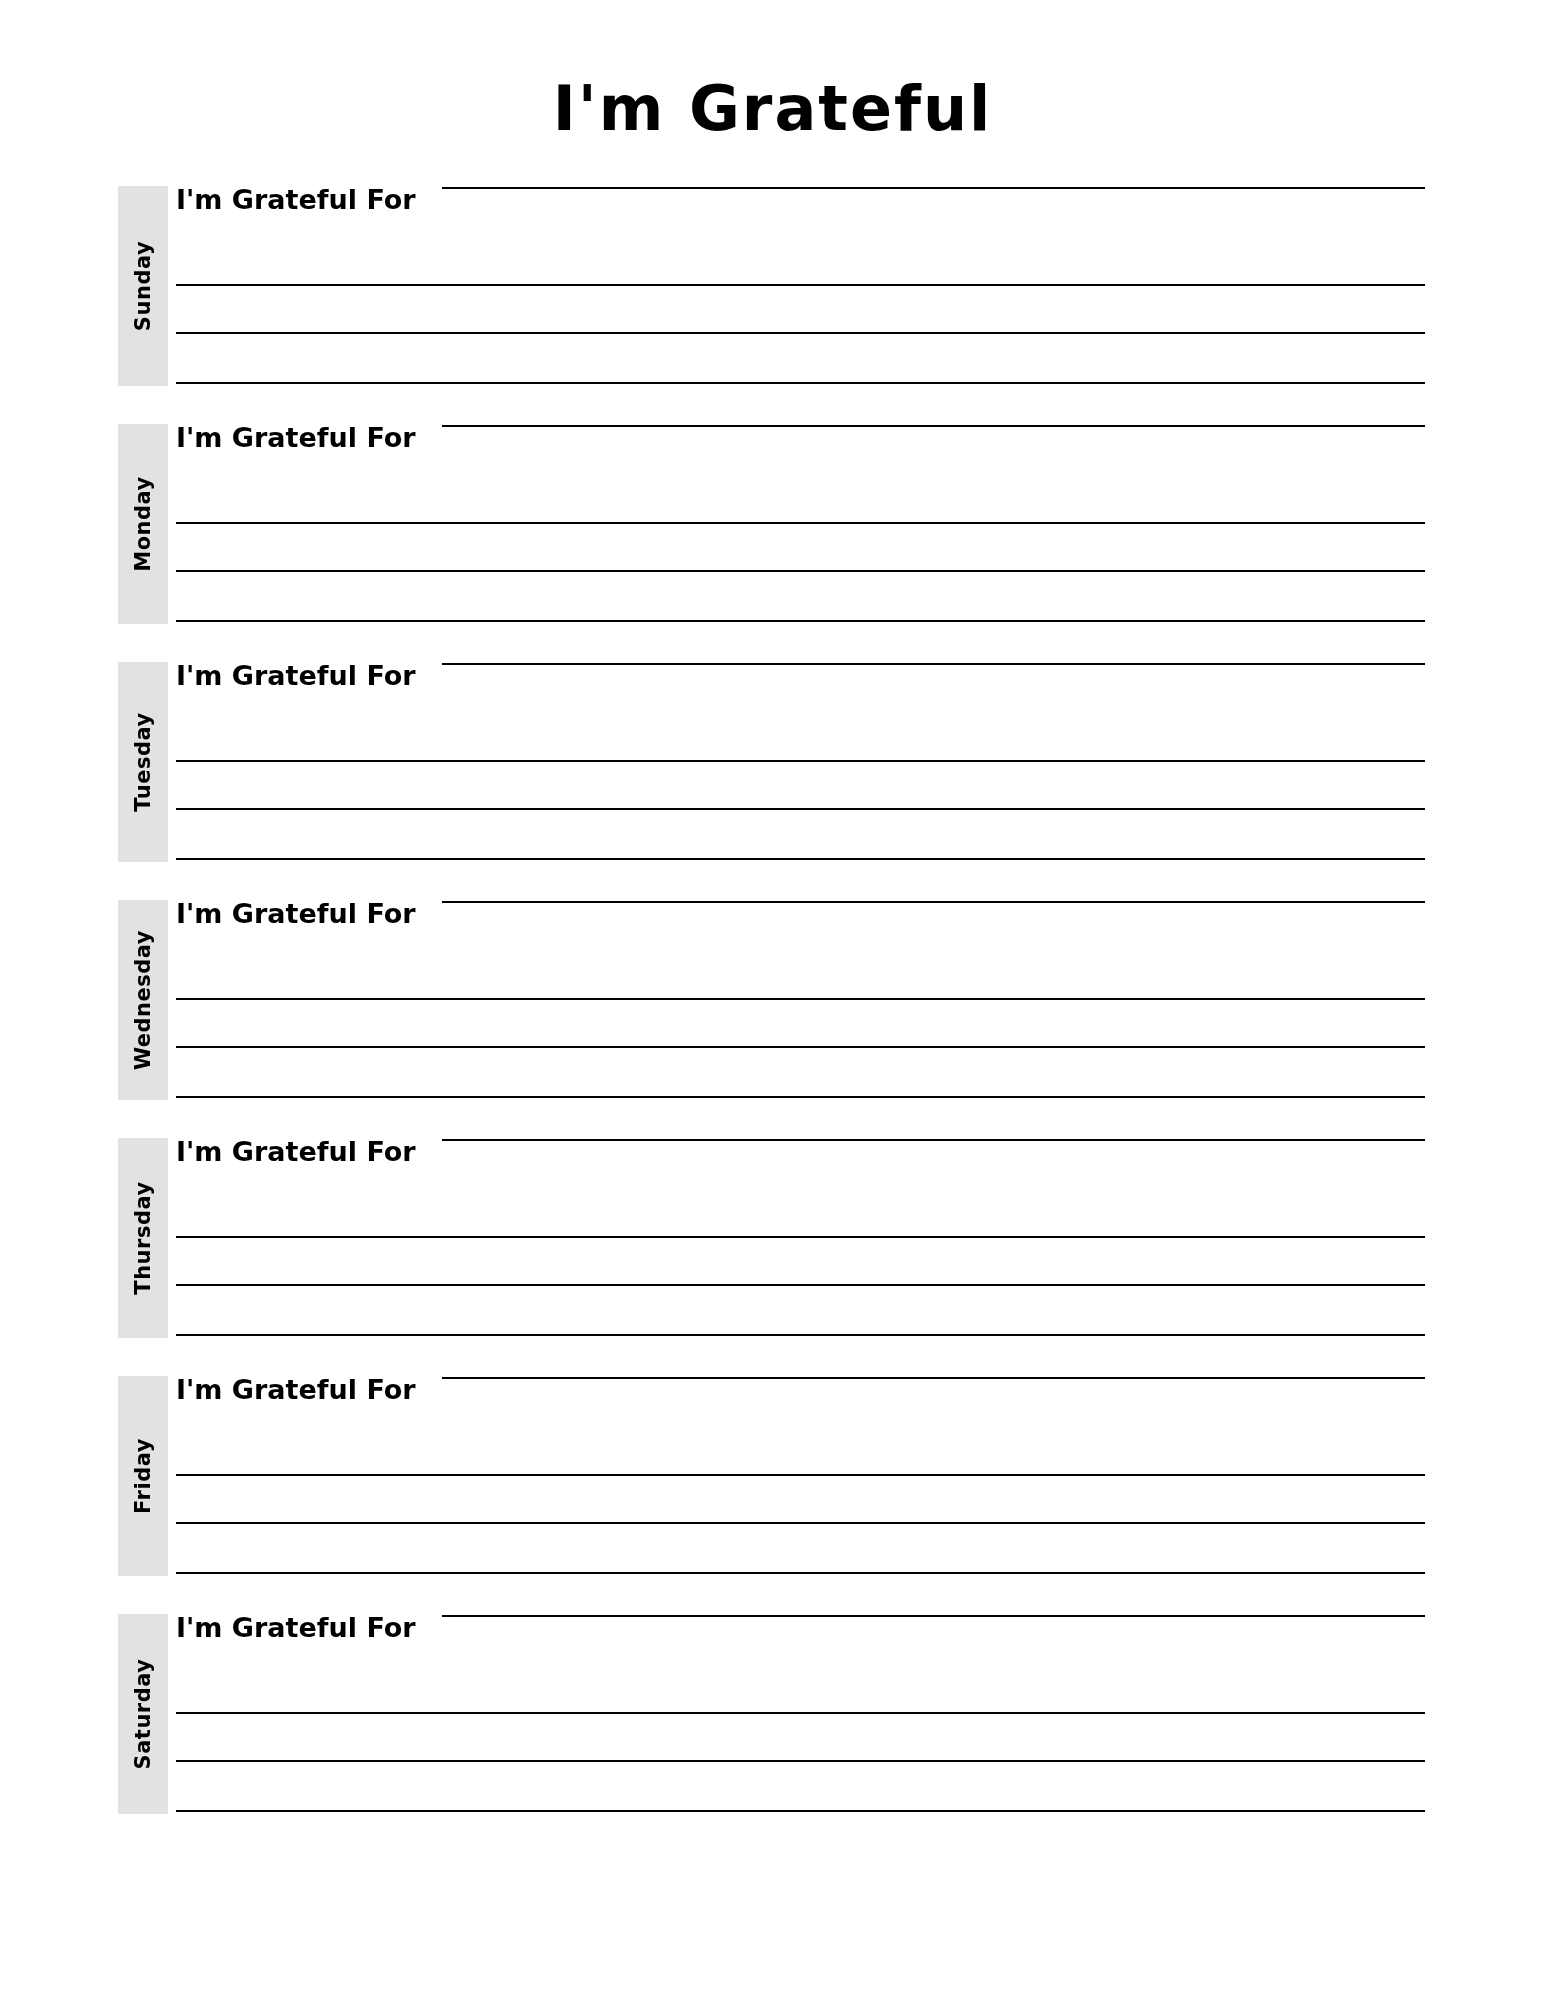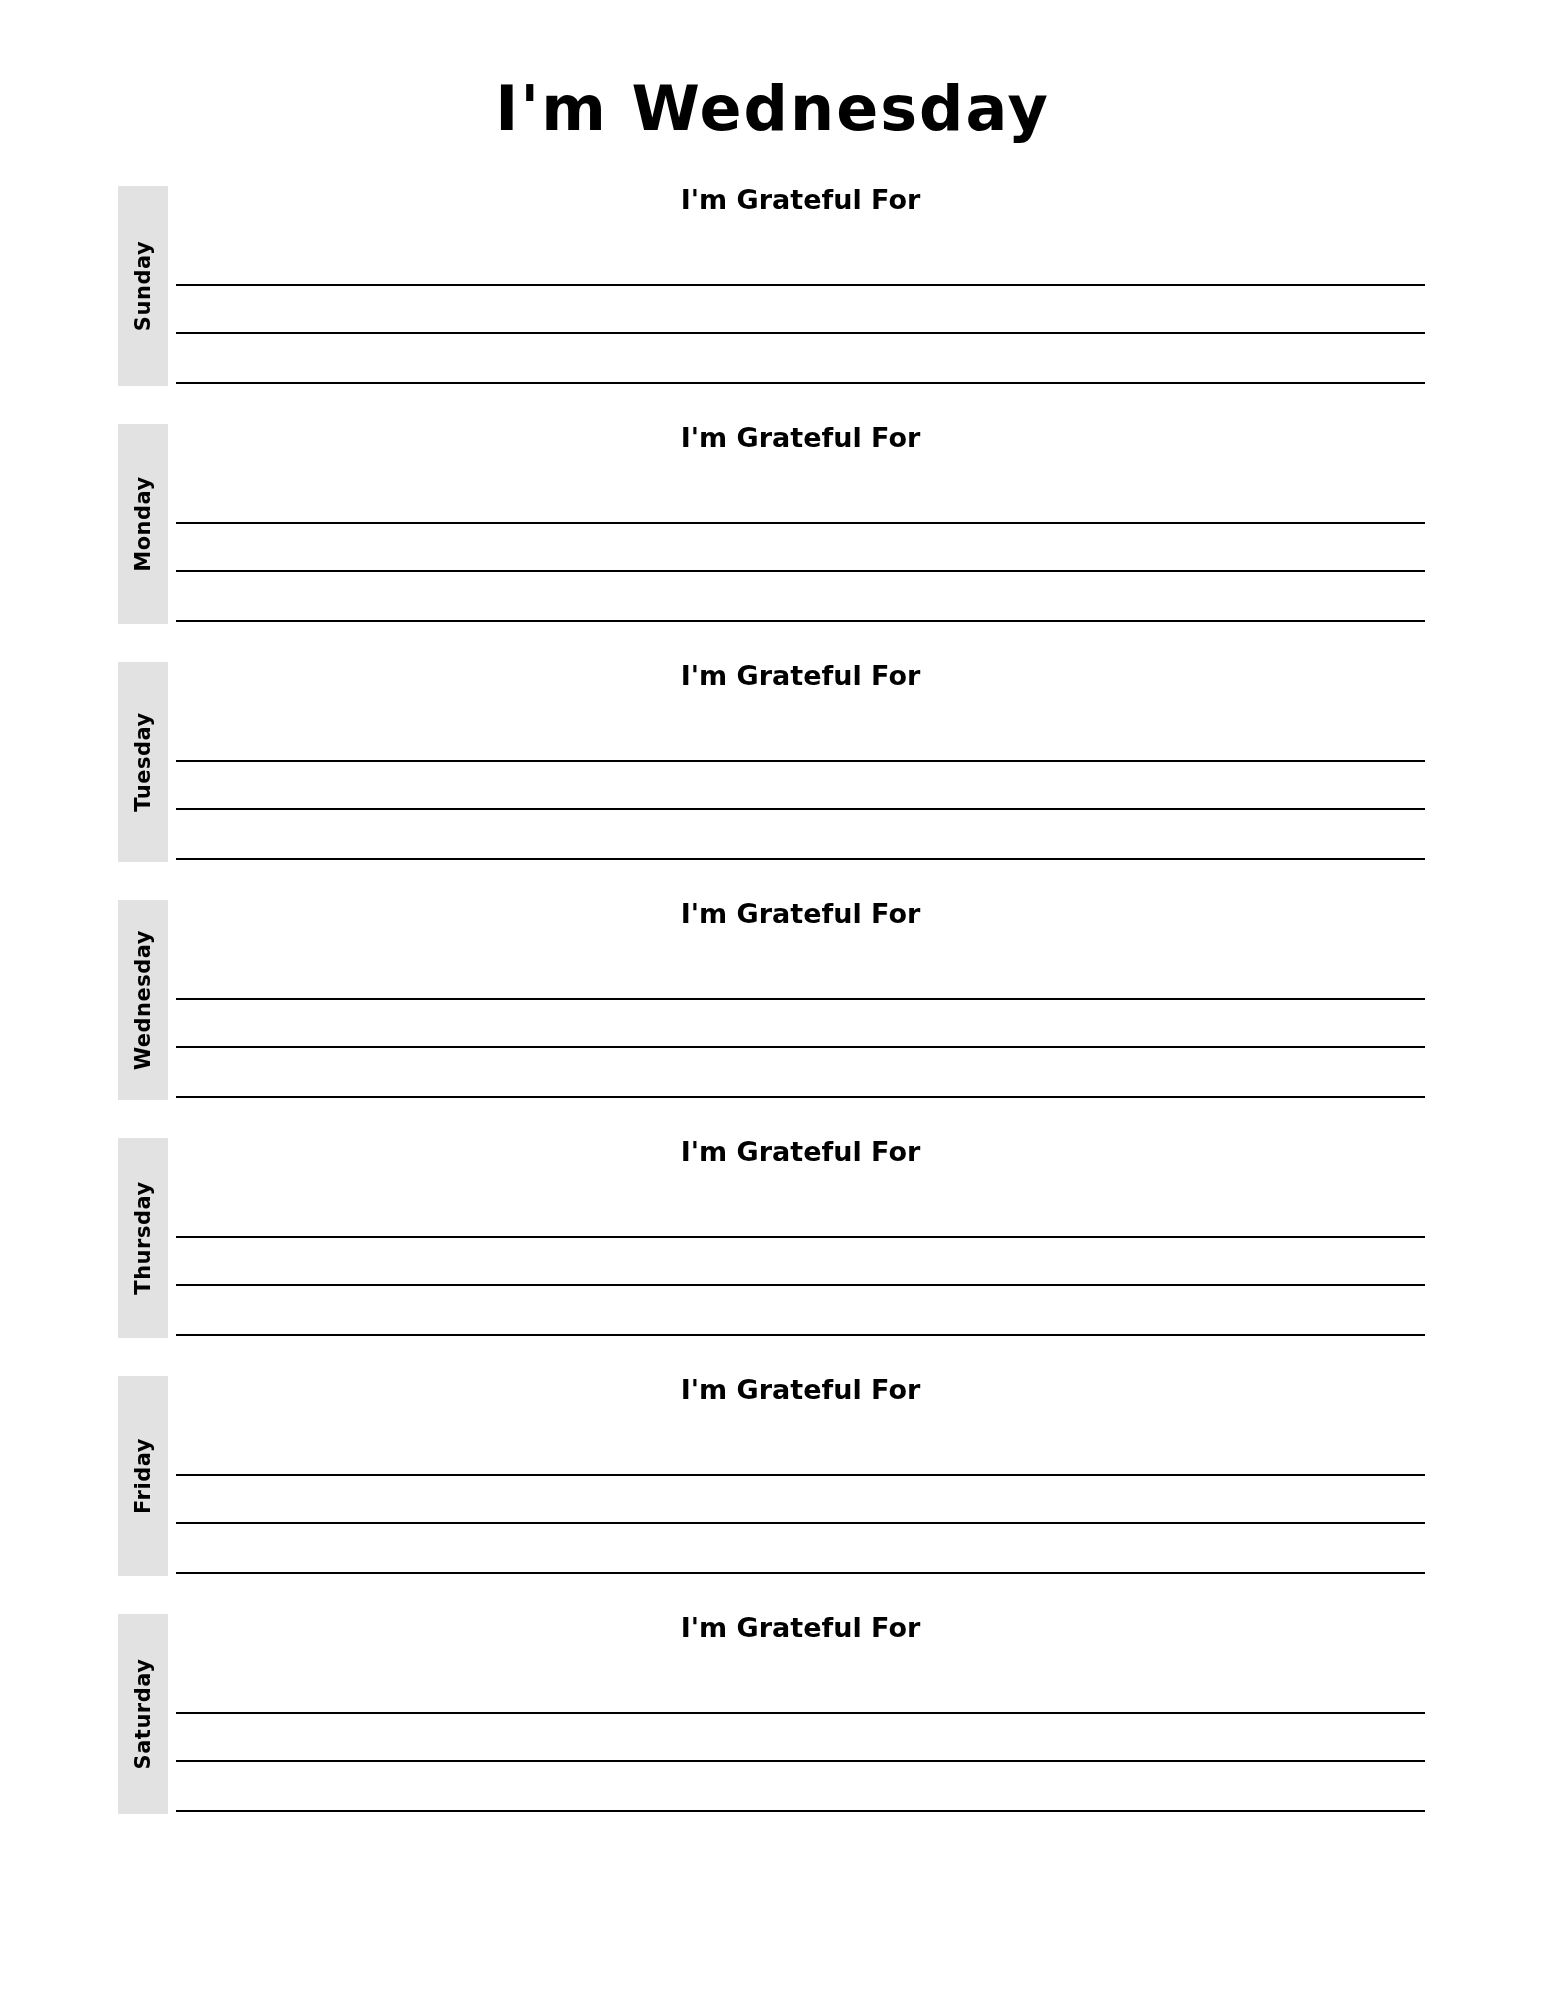--- a/index.html
+++ b/index.html
@@ -72,23 +72,22 @@
 
   .day-body {
     flex: 1 1 auto;
     position: relative;
     padding-left: 8px;
     box-sizing: border-box;
   }
 
   .prompt-row {
     display: flex;
-    align-items: center;
+    align-items: flex-start;
     height: 52px;
-    flex-direction: column;
   }
 
   .prompt-label {
     font-size: 27px;
     font-weight: bold;
     font-family: "DejaVu Sans", sans-serif;
     white-space: nowrap;
     line-height: 1;
     padding-bottom: 8px;
   }
@@ -110,21 +109,21 @@
 
   .blank-line.last {
     height: 50px;
   }
 </style>
 </head>
 <body>
 
 <div class="page">
 
-  <h1 class="page-title">I'm Wednesday</h1>
+  <h1 class="page-title">I'm Grateful</h1>
 
   <div class="days">
 
     <div class="day-block">
       <div class="day-tab">
         <span class="day-tab-label">Sunday</span>
       </div>
       <div class="day-body">
         <div class="prompt-row">
           <span class="prompt-label">I'm Grateful For</span>

